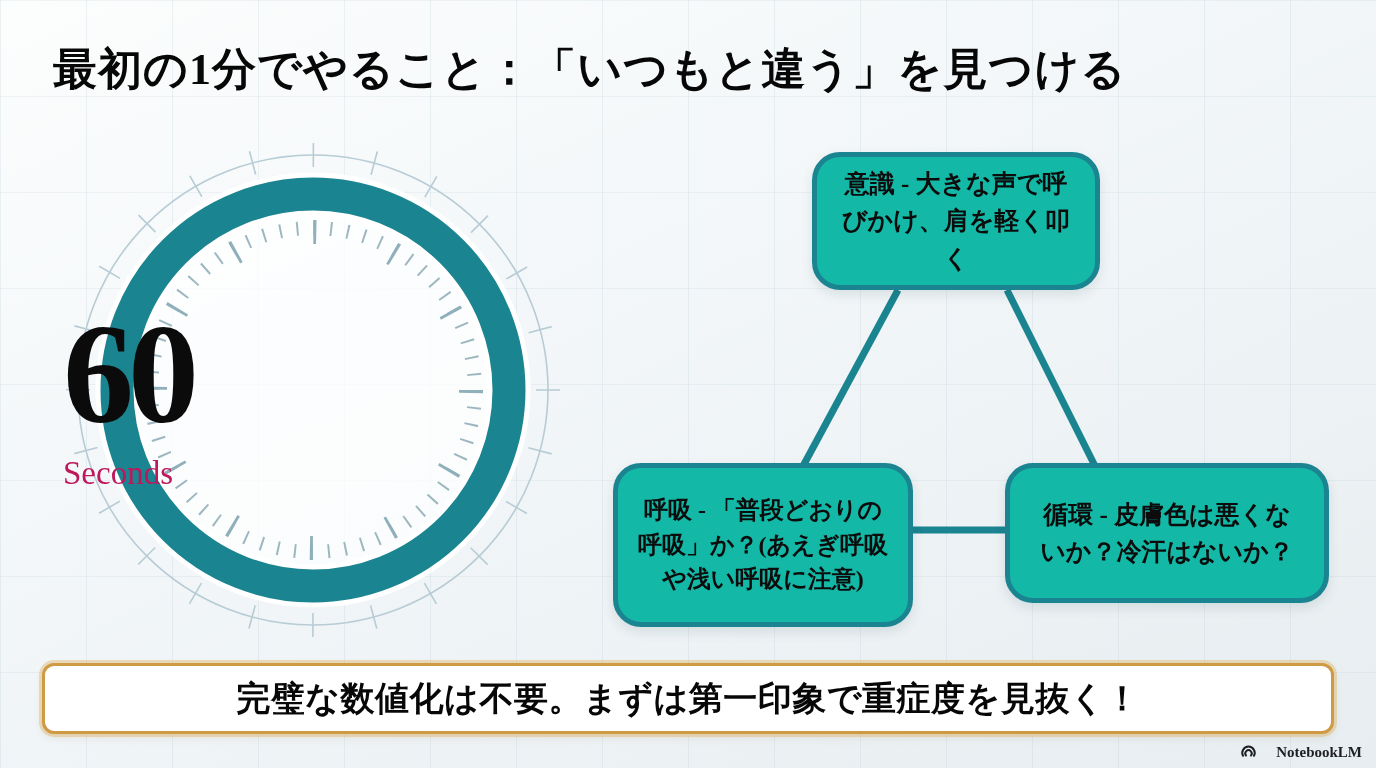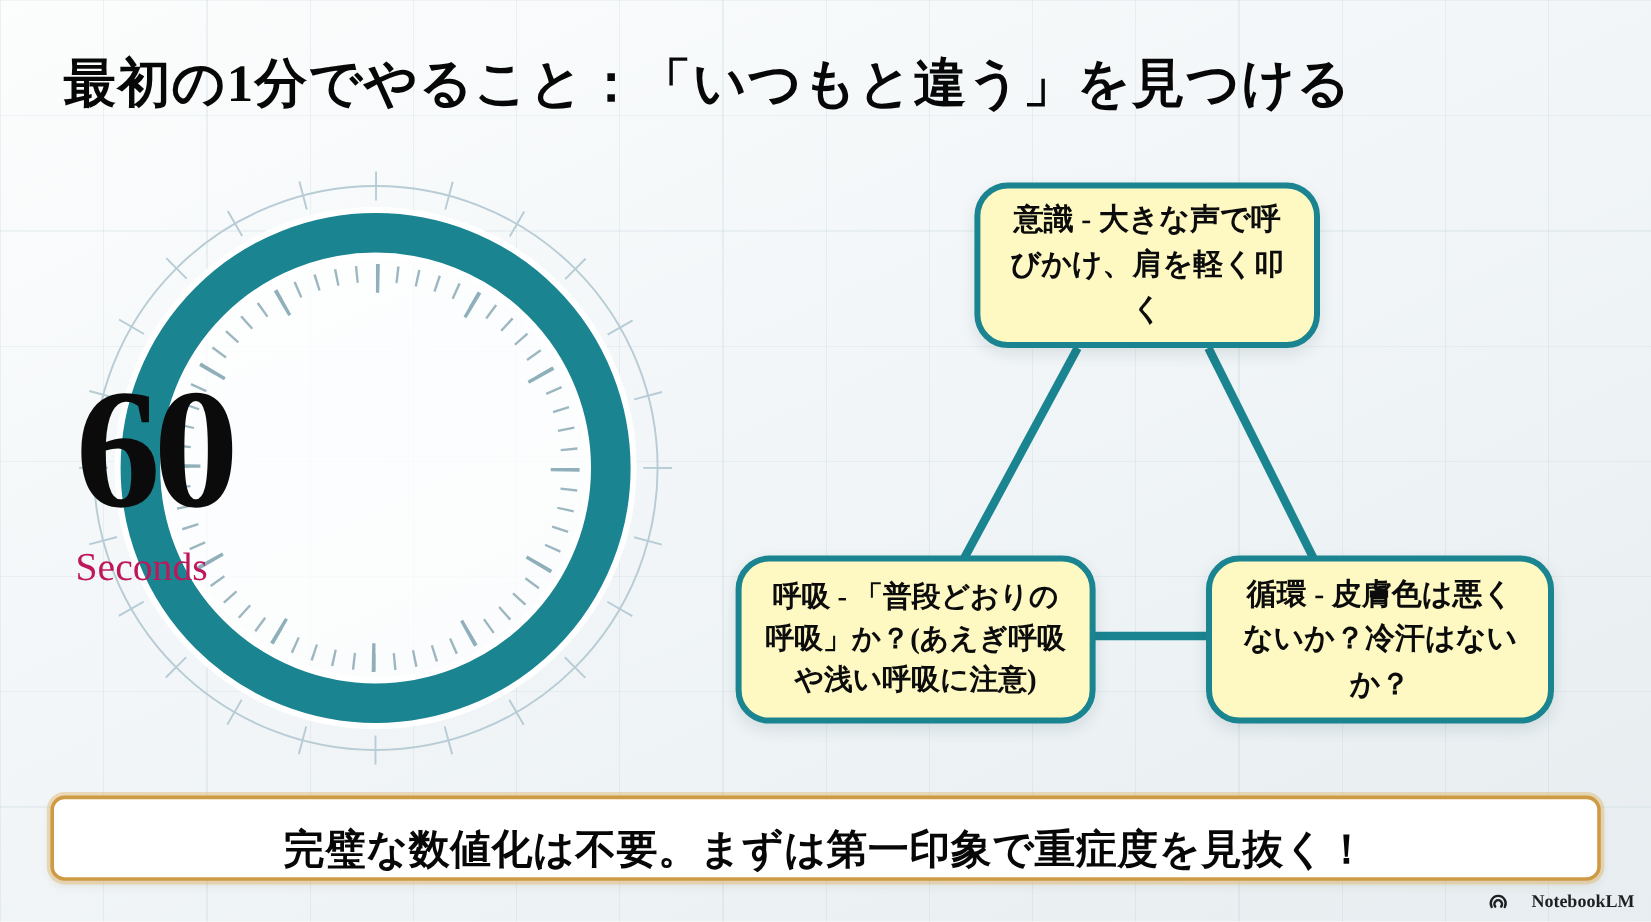--- a/index.html
+++ b/index.html
@@ -49,44 +49,44 @@
     font-weight: 400;
     color: #be185d;
   }
 
   
   .connectors { position: absolute; inset: 0; pointer-events: none; z-index: 1; }
 
   
   .node {
     position: absolute;
-    background: #fef9c3;
+    background: #14b8a6;
     border: 5px solid #1a8490;
     border-radius: 28px;
     display: flex; align-items: center; justify-content: flex-end;
     text-align: center;
     font-weight: 700;
     color: #0c0c0c;
     box-shadow: 0 5px 12px rgba(30,70,80,0.12);
     z-index: 2;
   }
   .node-text { display: block; }
   .node-consciousness { left: 812px; top: 152px; width: 288px; height: 138px; font-size: 25px; line-height: 1.5; padding: 0 22px; }
-  .node-breathing     { left: 613px; top: 463px; width: 300px; height: 140px; font-size: 24px; line-height: 1.45; padding: 0 18px; }
-  .node-circulation   { left: 1005px; top: 463px; width: 290px; height: 140px; font-size: 25px; line-height: 1.5; padding: 0 24px; }
+  .node-breathing     { left: 613px; top: 463px; width: 300px; height: 164px; font-size: 24px; line-height: 1.45; padding: 0 18px; }
+  .node-circulation   { left: 1005px; top: 463px; width: 324px; height: 140px; font-size: 25px; line-height: 1.5; padding: 0 24px; }
 
   
   .banner {
     position: absolute;
     left: 42px; top: 663px; width: 1292px; height: 71px;
     background: #ffffff;
     border: 3px solid #cf9a44;
     border-radius: 12px;
     box-shadow: 0 0 0 3px rgba(224,183,108,0.45), 0 4px 8px rgba(120,90,30,0.10);
-    display: flex; align-items: flex-end; justify-content: center;
+    display: flex; align-items: center; justify-content: center;
     z-index: 2;
   }
   .banner-text {
     font-size: 34px;
     font-weight: 800;
     letter-spacing: 0.5px;
     color: #070707;
   }
 
   

